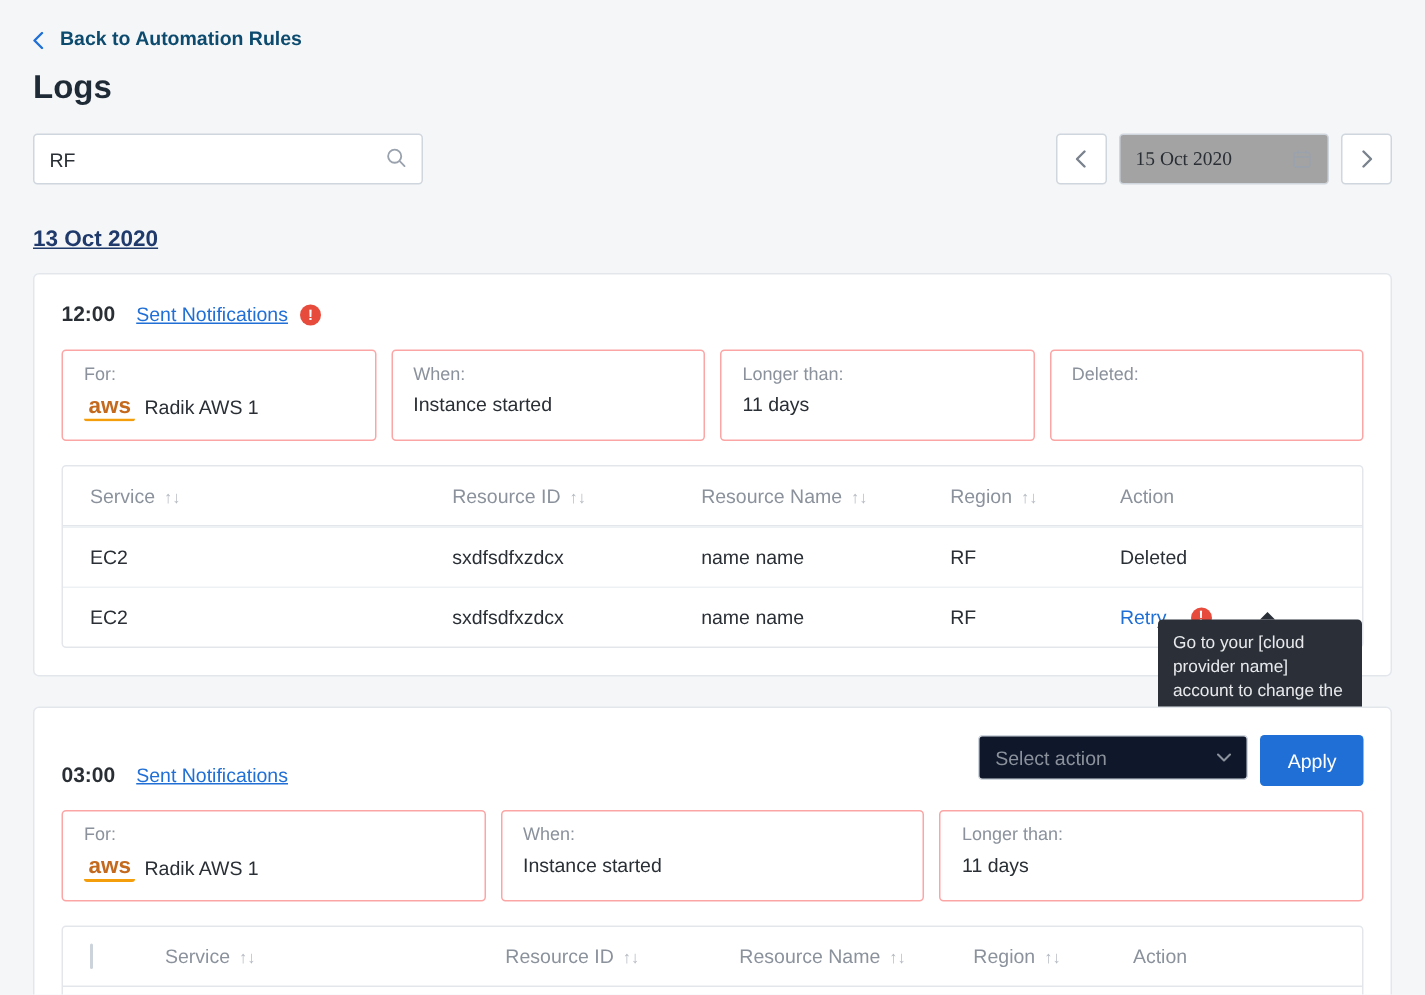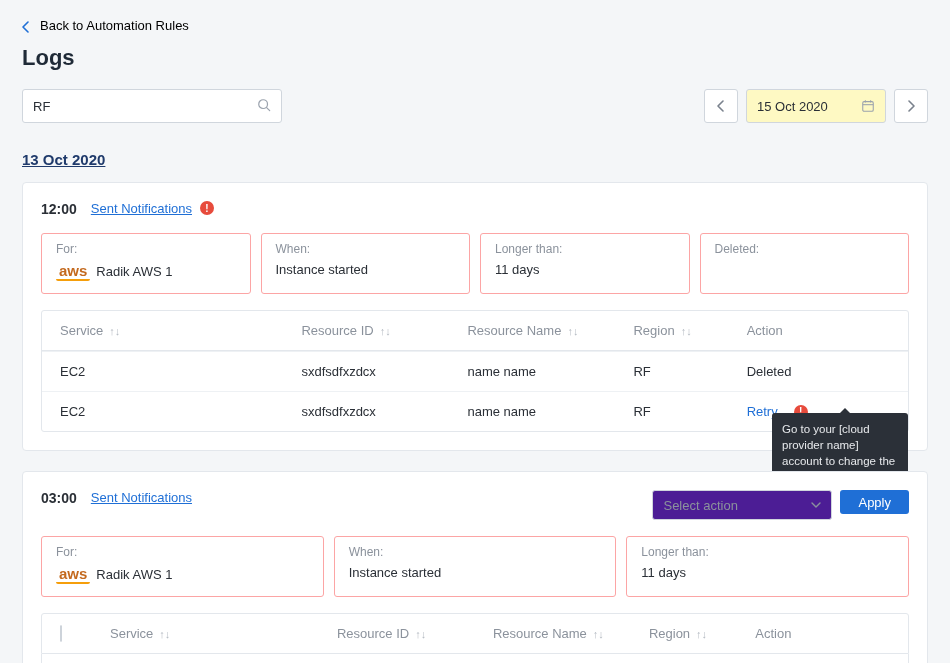--- a/index.html
+++ b/index.html
@@ -10,24 +10,25 @@
     color: #2a2f36;
     width: 950px;
     height: 663px;
     overflow: hidden;
   }
   .wrap { padding: 18px 22px 0 22px; }
 
   .back-link {
     display: inline-flex;
     align-items: flex-end;
-    color: #000000;
+    color: #0c4a6e;
     font-size: 13px;
     cursor: pointer;
     margin-bottom: 12px;
+    font-weight: bold;
   }
   .back-link svg { margin-right: 10px; }
 
   h1.page-title {
     font-size: 22px;
     font-weight: 700;
     color: #1f2a37;
     margin-bottom: 18px;
   }
 
@@ -67,27 +68,28 @@
     border-radius: 3px;
     background: #fff;
     display: flex; align-items: center; justify-content: center;
     color: #7a828d;
     cursor: pointer;
   }
   .date-box {
     height: 34px;
     border: 1px solid #d0d6dd;
     border-radius: 3px;
-    background: #fef9c3;
+    background: #a3a3a3;
     display: flex;
     align-items: center;
     padding: 0 10px;
     width: 140px;
     justify-content: space-between;
     color: #2a2f36;
+    font-family: Liberation Serif, serif;
   }
 
   .date-heading {
     font-size: 15px;
     font-weight: 700;
     color: #1f3a6b;
     margin-bottom: 14px;
     text-decoration: underline;
   }
 
@@ -95,21 +97,21 @@
     background: #fff;
     border: 1px solid #e3e7ec;
     border-radius: 4px;
     padding: 18px 18px 0 18px;
     margin-bottom: 20px;
     position: relative;
   }
 
   .card-head {
     display: flex;
-    align-items: flex-start;
+    align-items: flex-end;
     margin-bottom: 16px;
   }
   .time-label { font-weight: 700; font-size: 14px; margin-right: 14px; }
   .sent-link { color: #1f6fd6; font-size: 13px; cursor: pointer; text-decoration: underline; }
   .alert-dot {
     width: 14px; height: 14px; border-radius: 50%;
     background: #e74b3c;
     margin-left: 8px;
     display: inline-flex; align-items: center; justify-content: center;
     color: #fff; font-size: 10px; font-weight: 700;
@@ -172,31 +174,31 @@
 
   .actions-right {
     margin-left: auto;
     display: flex;
     gap: 8px;
   }
   .select-box {
     height: 30px;
     border: 1px solid #d0d6dd;
     border-radius: 3px;
-    background: #4c1d95;
+    background: #0f172a;
     display: flex;
     align-items: center;
     padding: 0 10px;
     width: 180px;
     justify-content: space-between;
     color: #8b929c;
     cursor: pointer;
   }
   .apply-btn {
-    height: 24px;
+    height: 34px;
     padding: 0 18px;
     background: #1f6fd6;
     color: #fff;
     border: none;
     border-radius: 3px;
     font-size: 13px;
     cursor: pointer;
   }
 
   .tbl2-head {

